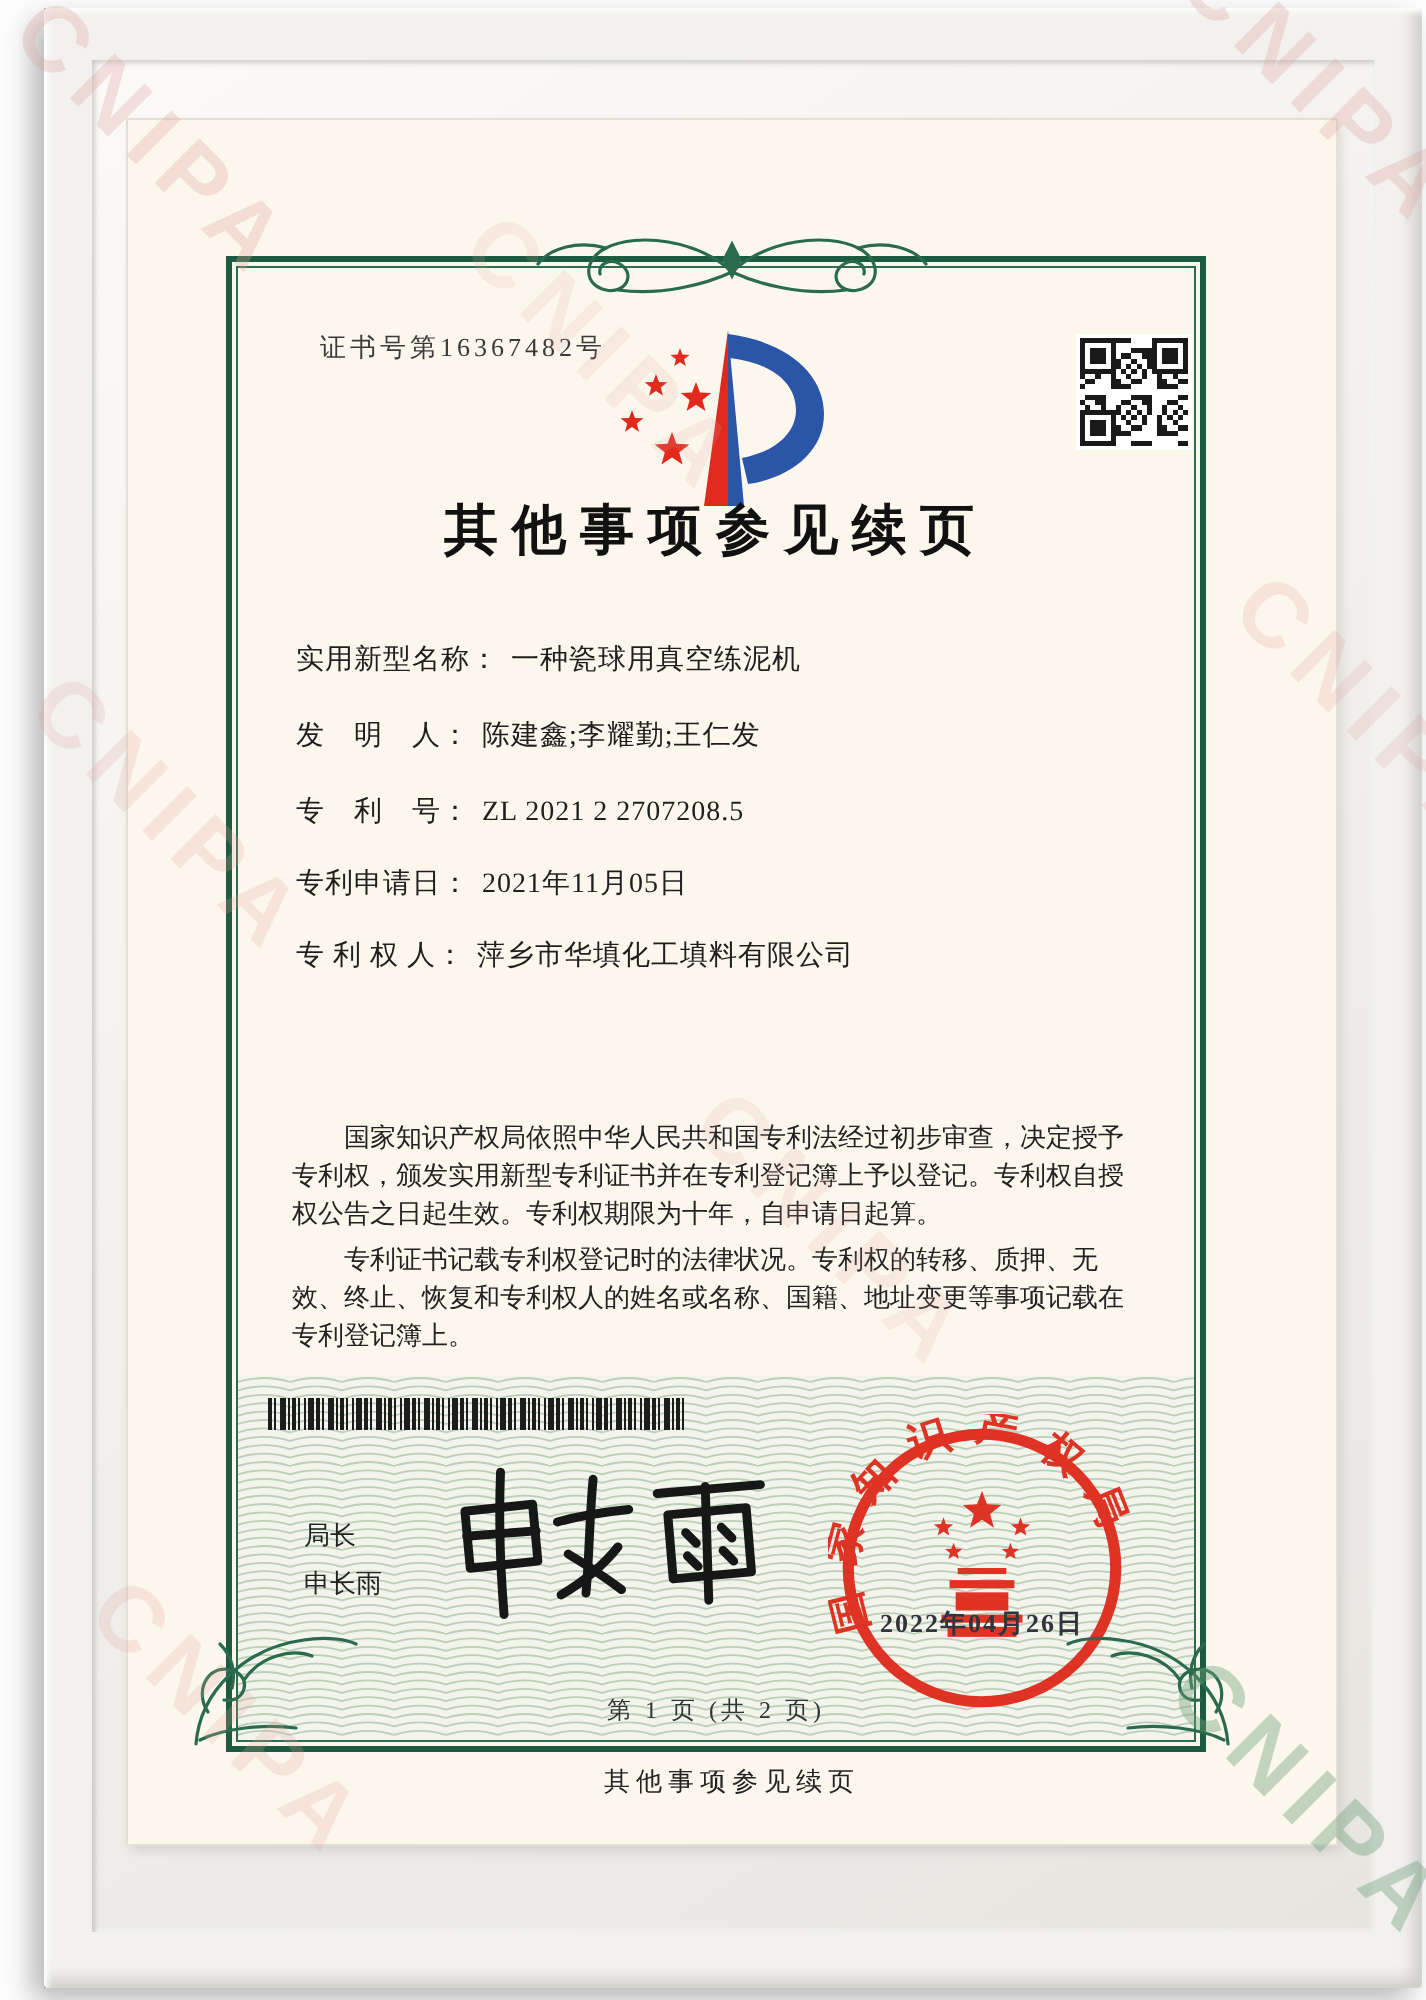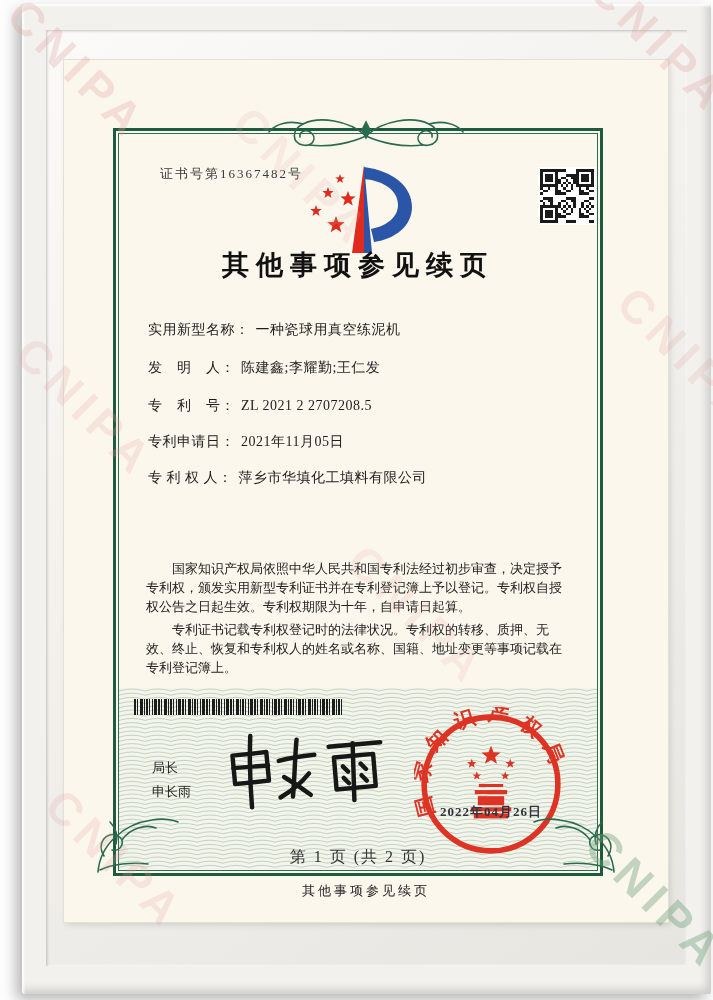--- a/index.html
+++ b/index.html
@@ -59,21 +59,21 @@
 
   .director{position:absolute;left:36px;top:626px;font-family:Liberation Mono, monospace;
     font-size:13px;color:#222;line-height:24px;z-index:2;}
   .signature{position:absolute;left:104px;top:598px;width:178px;height:88px;z-index:2;}
 
   .seal{position:absolute;left:298px;top:576px;width:154px;height:154px;z-index:2;opacity:.95;}
   .seal-date{position:absolute;left:300px;top:672px;width:150px;text-align:center;
     font-size:13px;font-weight:bold;letter-spacing:1px;color:#33333d;z-index:3;}
 
   .page-info{position:absolute;left:0;top:716px;width:100%;text-align:center;
-    font-size:16px;letter-spacing:2px;color:#333;z-index:2;}
+    font-size:12px;letter-spacing:2px;color:#333;z-index:2;}
 
   .footer-note{position:absolute;left:0;top:822px;width:100%;text-align:center;
     font-size:13px;letter-spacing:3px;color:#222;z-index:2;}
 </style>
 </head>
 <body>
 
 <div class="scene">
 
   <div class="frame-side"></div>

